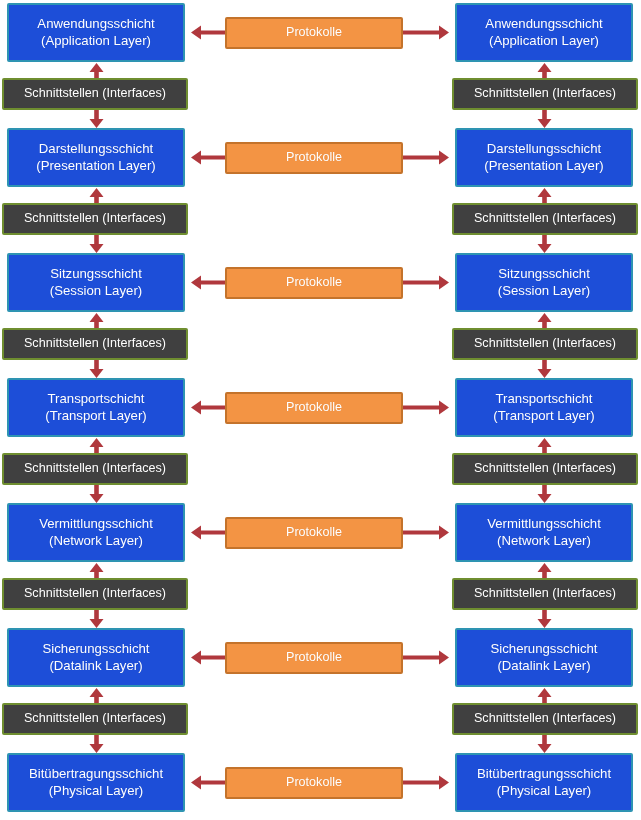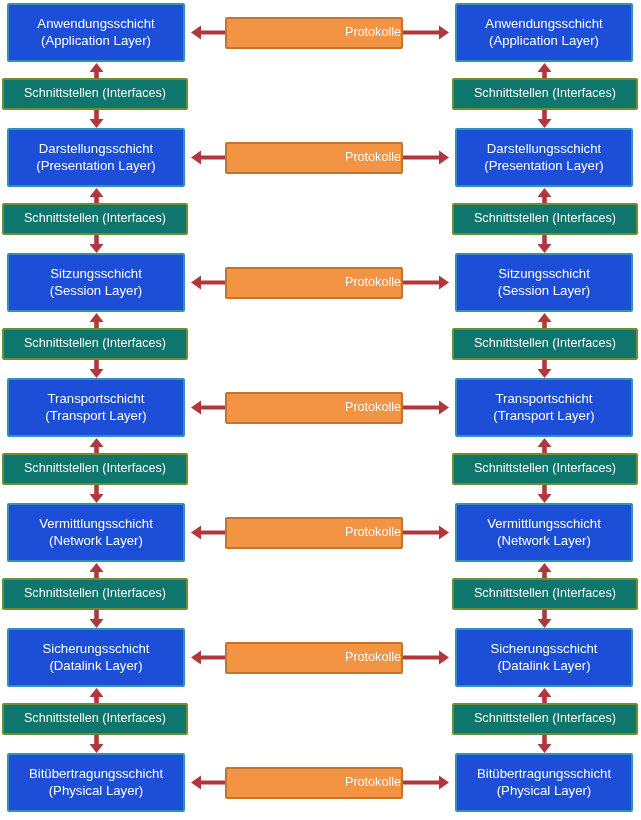--- a/index.html
+++ b/index.html
@@ -37,30 +37,29 @@
 
   .layer-box {
     background: #1d4ed8;
     border: 2px solid #2E94B2;
     font-size: 13.2px;
   }
   .layer-box .l1 { display:block; }
   .layer-box .l2 { display:block; }
 
   .iface-box {
-    background: #0f766e;
+    background: #404040;
     border: 2px solid #6F8E30;
     font-size: 12.6px;
   }
 
   .proto-box {
     background: #F39444;
     border: 2px solid #C4732B;
     font-size: 12.6px;
-    align-items: flex-end;
   }
 
   
   .arrow {
     position: absolute;
     overflow: visible;
   }
   .arrow svg { display: block; overflow: visible; }
 </style>
 </head>

